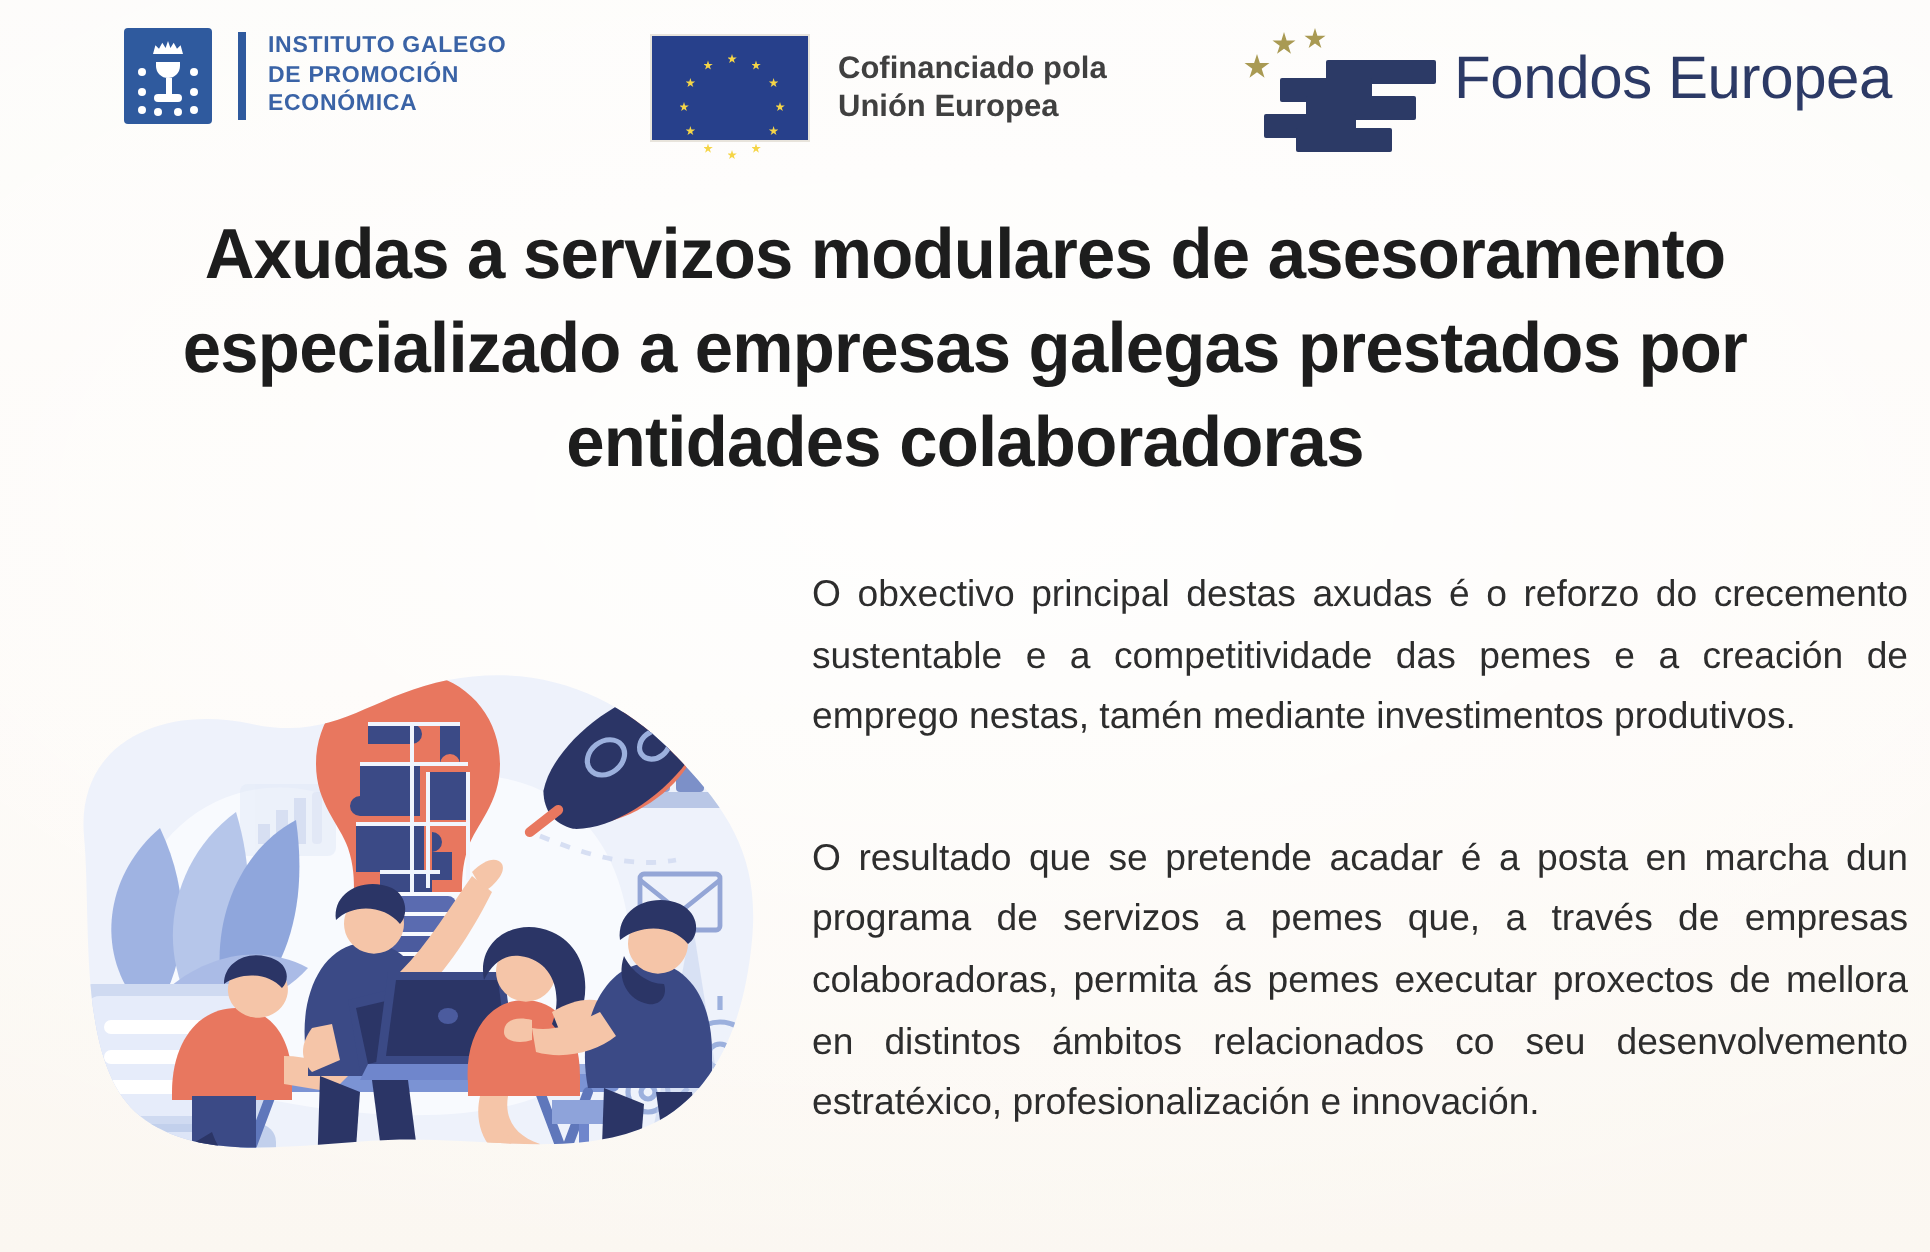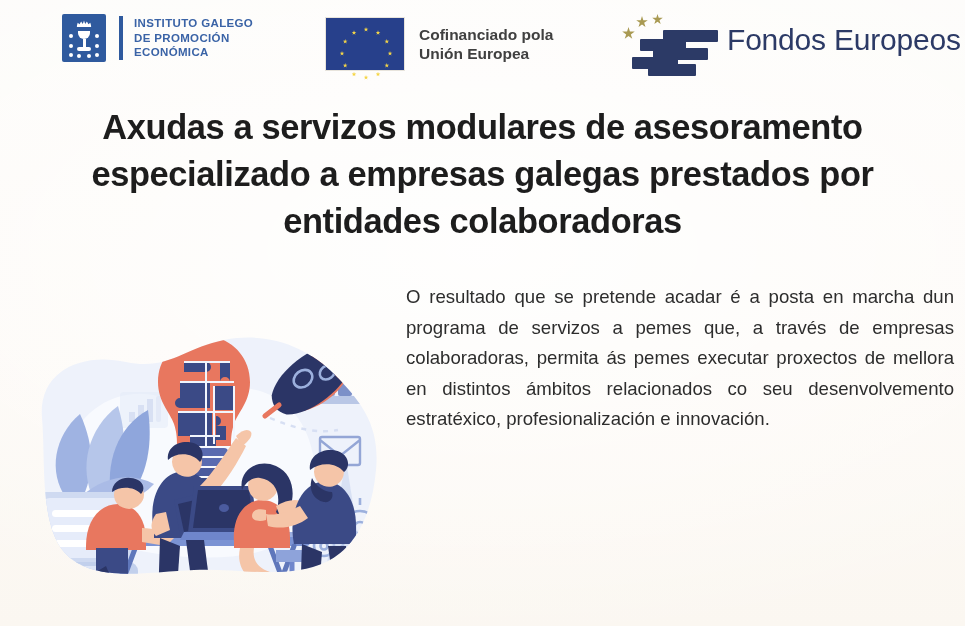--- a/index.html
+++ b/index.html
@@ -170,21 +170,21 @@
     top: 282px; left: 406px;
     width: 548px;
   }
   .body-col p {
     font-size: 18.6px;
     line-height: 30.6px;
     color: #2d2d2d;
     text-align: justify;
     text-justify: inter-word;
   }
-  .body-col p + p { margin-top: 20px; font-weight: bold; }
+  .body-col p + p { margin-top: 40px; }
   .body-col p:last-child { text-align: left; }
   .body-col p.justify-all { text-align: justify; }
 
   
   .illus {
     position: absolute;
     left: 8px; top: 300px;
     width: 392px; height: 318px;
   }
   .illus svg { display: block; width: 100%; height: 100%; }
@@ -244,21 +244,21 @@
       <div class="fe-mark">
         <div class="fe-star" style="width:13px; height:13px; left:4px;  top:19px;"></div>
         <div class="fe-star" style="width:12px; height:12px; left:18px; top:8px;"></div>
         <div class="fe-star" style="width:11px; height:11px; left:34px; top:6px;"></div>
         <div class="fe-bar" style="left:45px; top:22px; width:55px;"></div>
         <div class="fe-bar" style="left:22px; top:31px; width:46px;"></div>
         <div class="fe-bar" style="left:35px; top:40px; width:55px;"></div>
         <div class="fe-bar" style="left:14px; top:49px; width:46px;"></div>
         <div class="fe-bar" style="left:30px; top:56px; width:48px;"></div>
       </div>
-      <div class="fe-text">Fondos Europeos</div>
+      <div class="fe-text">Fondos Europea</div>
     </div>
   </div>
 
   <h1 class="title">Axudas a servizos modulares de asesoramento especializado a empresas galegas prestados por entidades colaboradoras</h1>
 
   <div class="illus">
     <svg viewBox="0 0 392 318" xmlns="http://www.w3.org/2000/svg">
       <defs>
         <clipPath id="blobClip">
           <path d="M34,118 C30,72 72,52 118,62 C160,71 176,48 216,40 C262,31 300,48 326,74
@@ -437,16 +437,17 @@
           <path d="M294,244 L292,302 L310,302 L314,252 Z" fill="#2b3566"></path>
           <path d="M320,246 L328,302 L346,302 L338,246 Z" fill="#2b3566"></path>
           <ellipse cx="300" cy="306" rx="15" ry="6" fill="#2b3566"></ellipse>
           <ellipse cx="338" cy="306" rx="15" ry="6" fill="#2b3566"></ellipse>
         </g>
       </g>
     </svg>
   </div>
 
   <div class="body-col">
+    <p class="justify-all">O obxectivo principal destas axudas é o reforzo do crecemento sustentable e a competitividade das pemes e a creación de emprego nestas, tamén mediante investimentos produtivos.</p>
     <p class="justify-all">O resultado que se pretende acadar é a posta en marcha dun programa de servizos a pemes que, a través de empresas colaboradoras, permita ás pemes executar proxectos de mellora en distintos ámbitos relacionados co seu desenvolvemento estratéxico, profesionalización e innovación.</p>
   </div>
 
 </div>
 
 </body></html>

